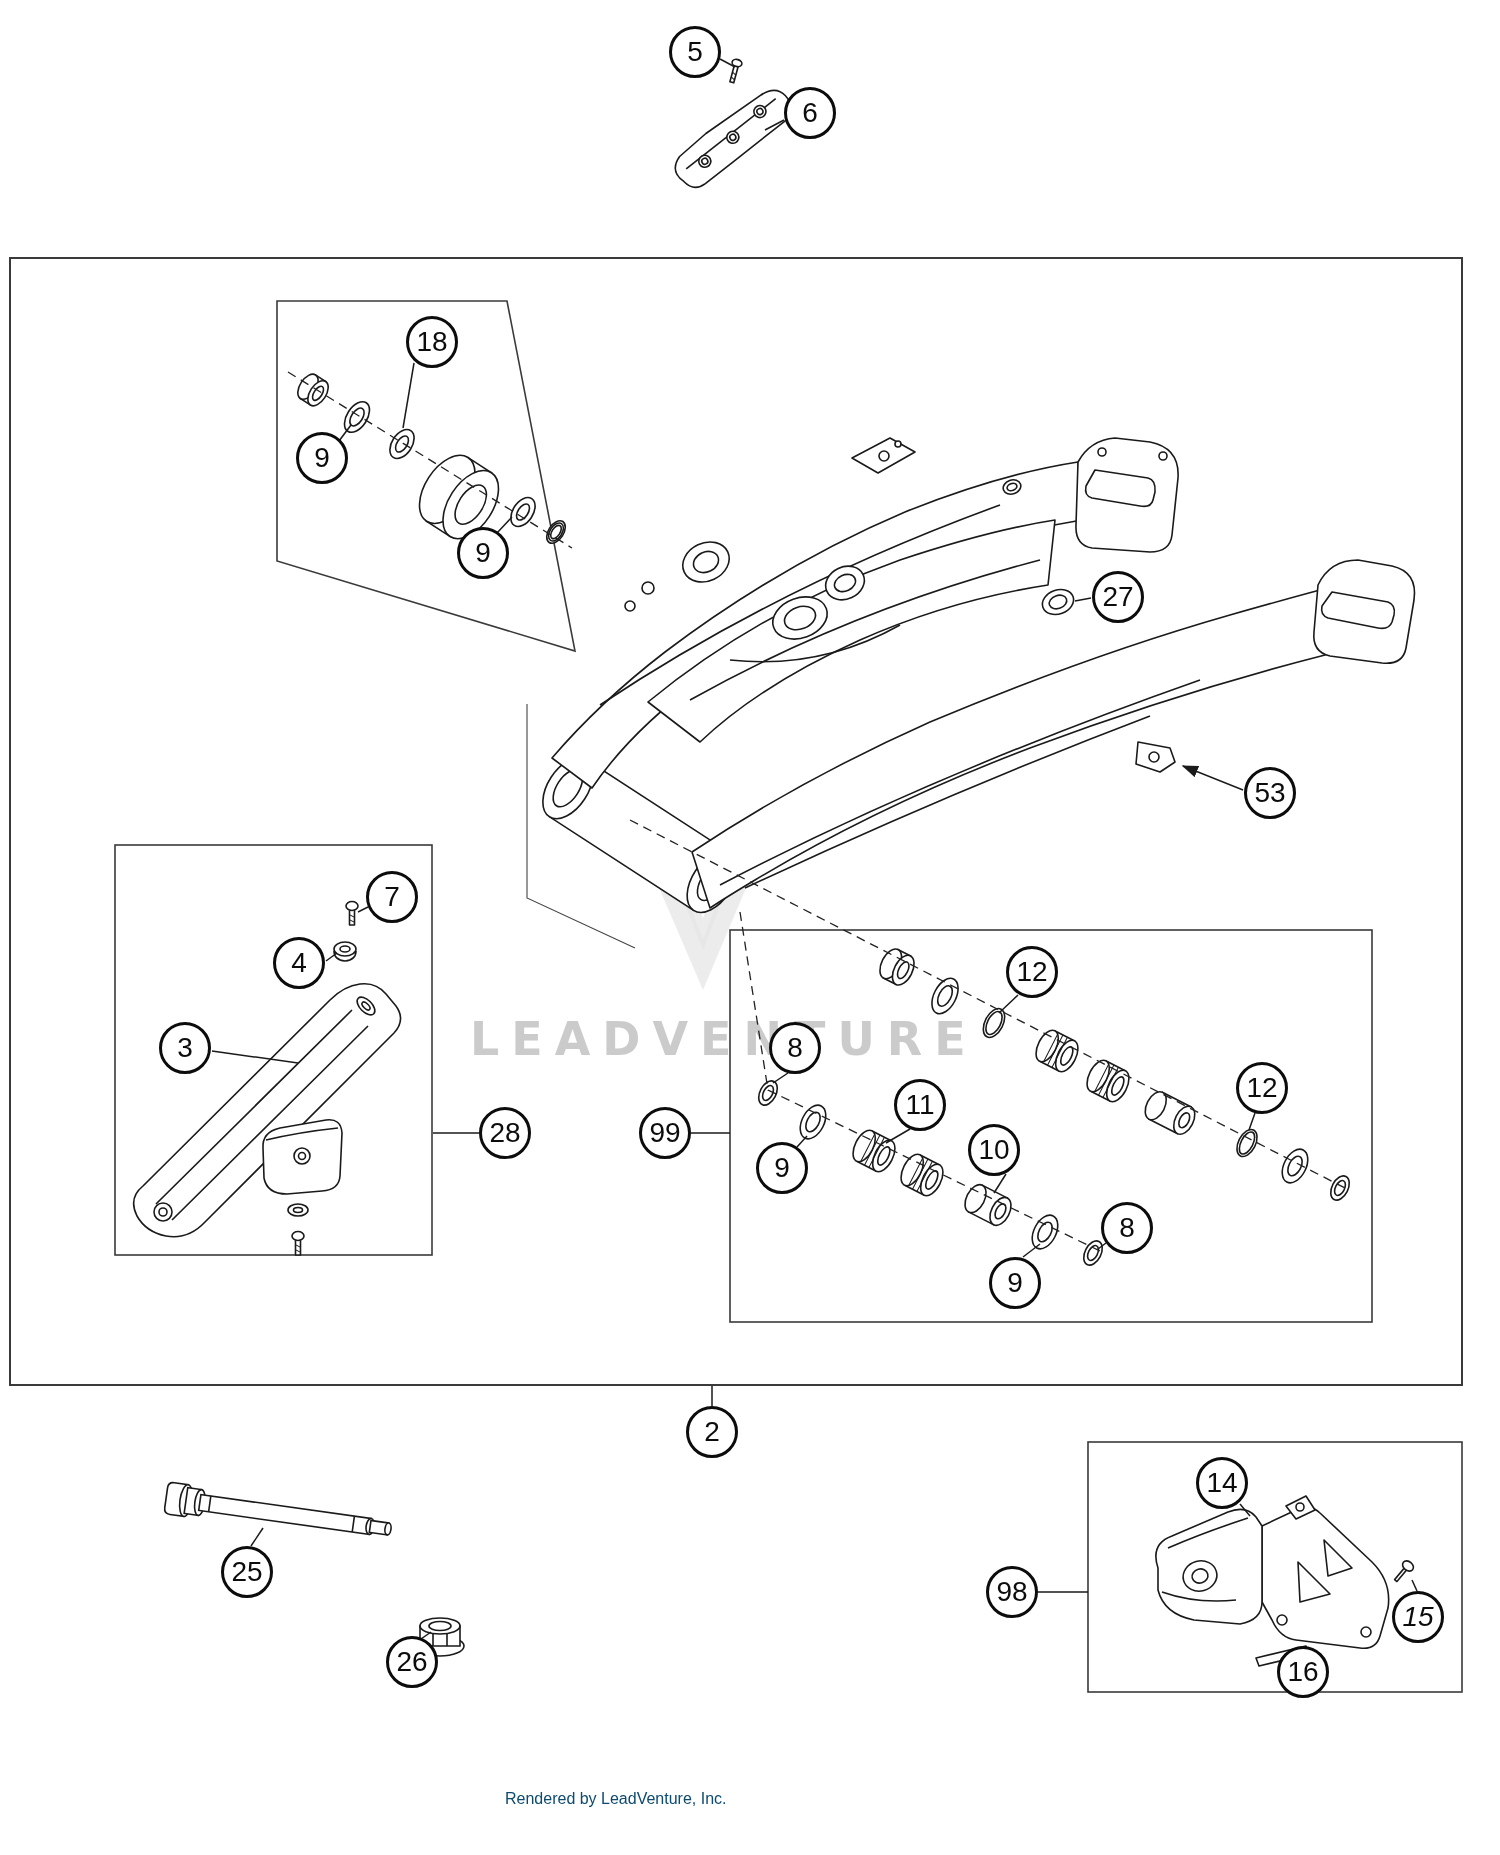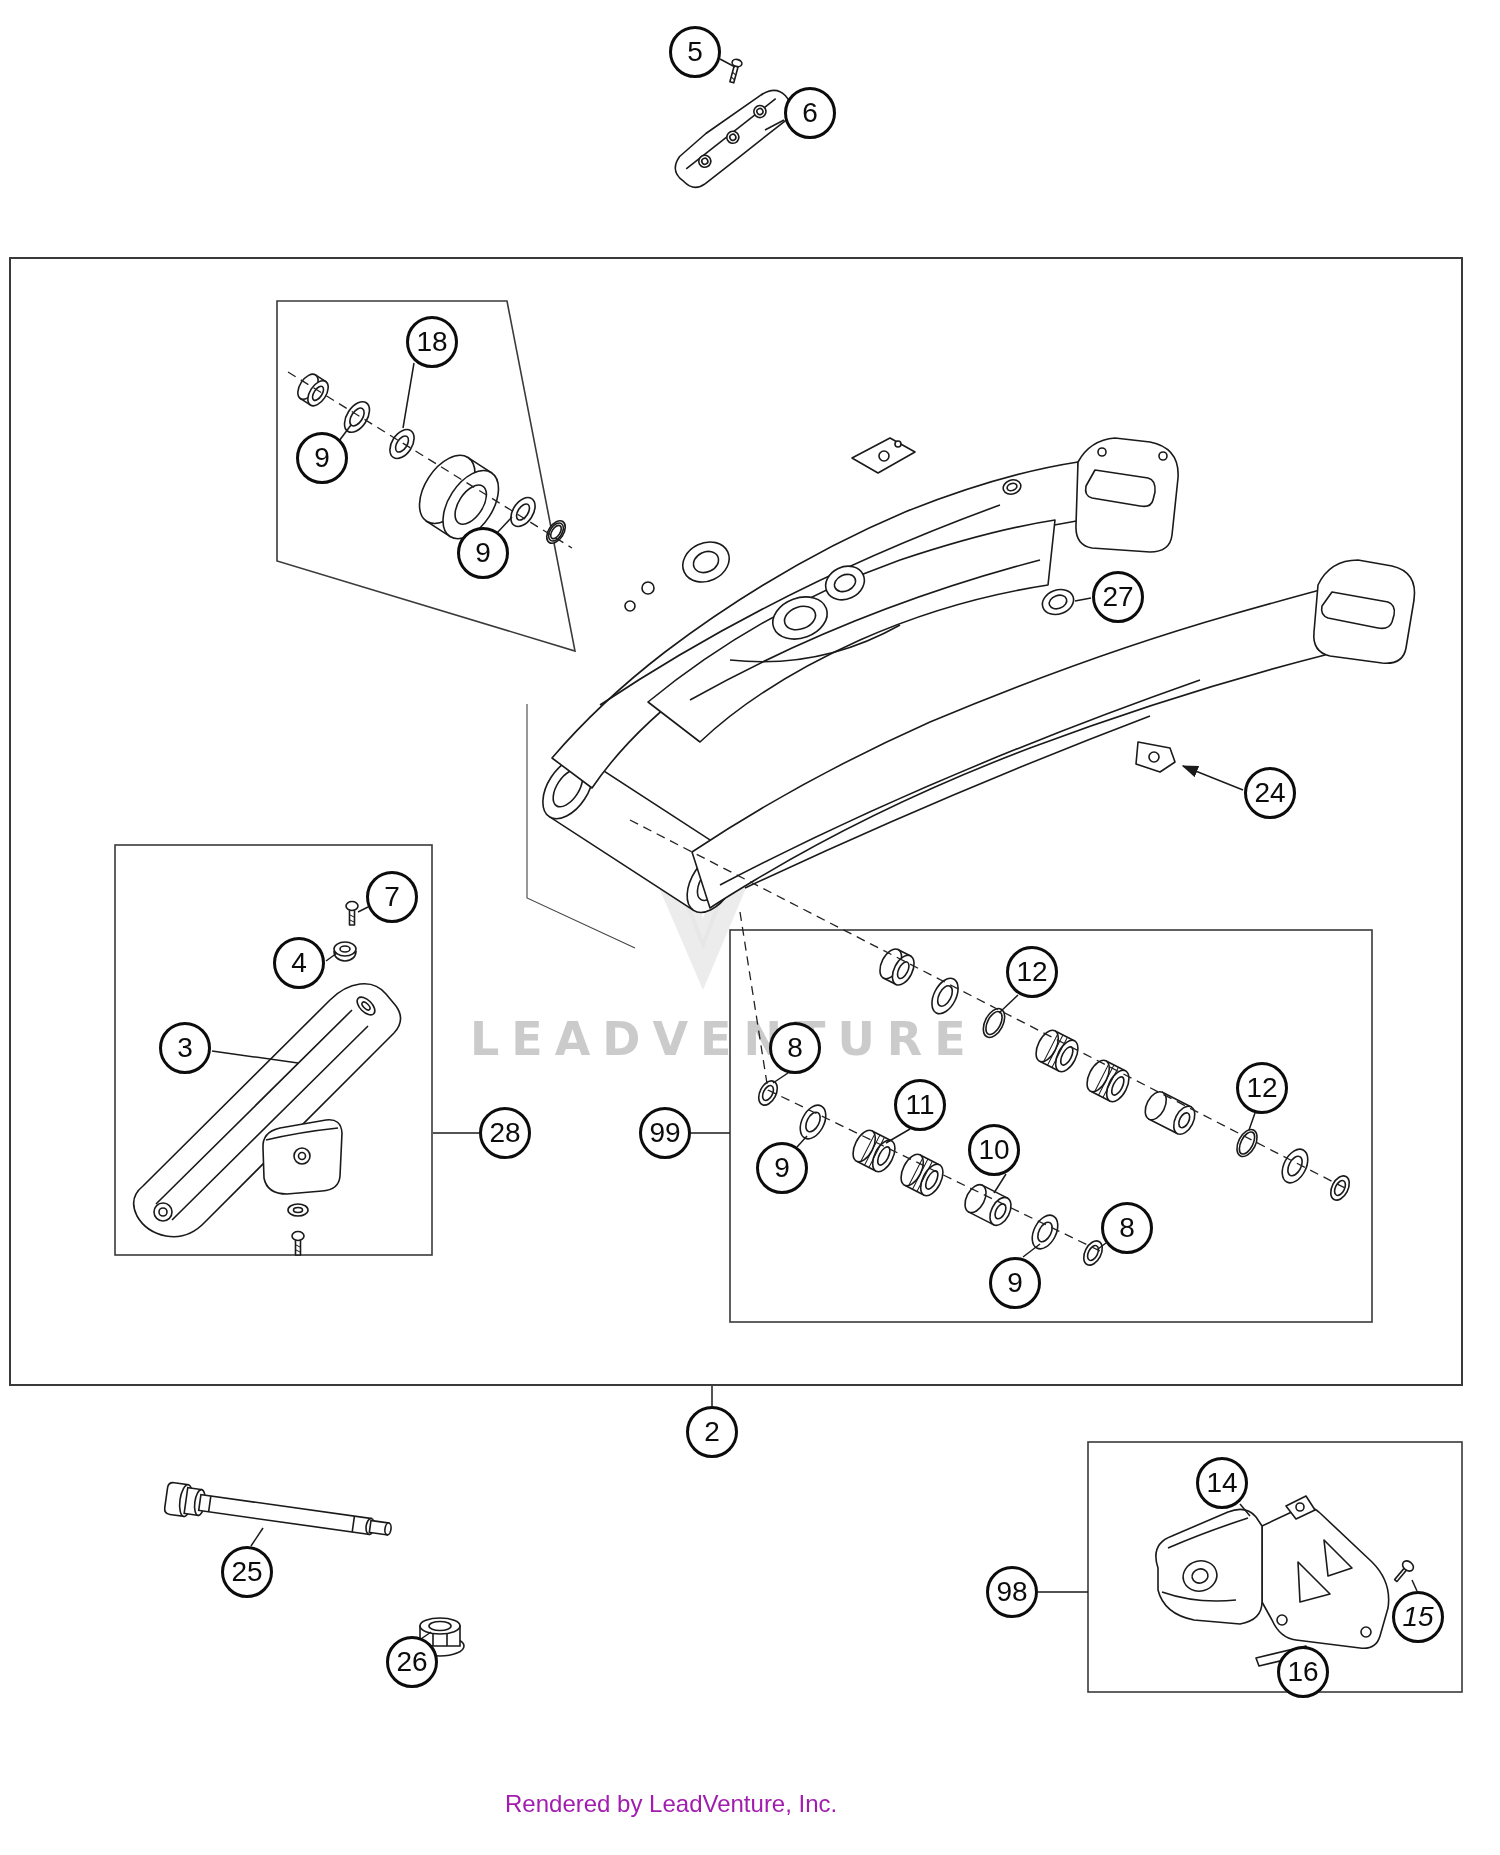--- a/index.html
+++ b/index.html
@@ -45,22 +45,22 @@
     font-size:28px;
     color:#0c0c0c;
     line-height:1;
   }
   .footer{
     position:absolute;
     left:505px;
     top:1790px;
     z-index:3;
     font-family:"Liberation Sans", sans-serif;
-    font-size:24px;
-    color:#a21caf;
+    font-size:16px;
+    color:#0c4a6e;
   }
 </style>
 </head>
 <body>
 
 <div class="page">
 
   <div class="watermark">LEADVENTURE</div>
 
   <svg class="art" width="1500" height="1855" viewBox="0 0 1500 1855">
@@ -412,21 +412,21 @@
       <div class="callout" style="left: 296px; top: 432px;">
     <span class="callout-num">9</span>
   </div>
       <div class="callout" style="left: 457px; top: 527px;">
     <span class="callout-num">9</span>
   </div>
       <div class="callout" style="left: 1092px; top: 571px;">
     <span class="callout-num">27</span>
   </div>
       <div class="callout" style="left: 1244px; top: 767px;">
-    <span class="callout-num">24</span>
+    <span class="callout-num">53</span>
   </div>
       <div class="callout" style="left: 366px; top: 871px;">
     <span class="callout-num">7</span>
   </div>
       <div class="callout" style="left: 273px; top: 937px;">
     <span class="callout-num">4</span>
   </div>
       <div class="callout" style="left: 159px; top: 1022px;">
     <span class="callout-num">3</span>
   </div>

